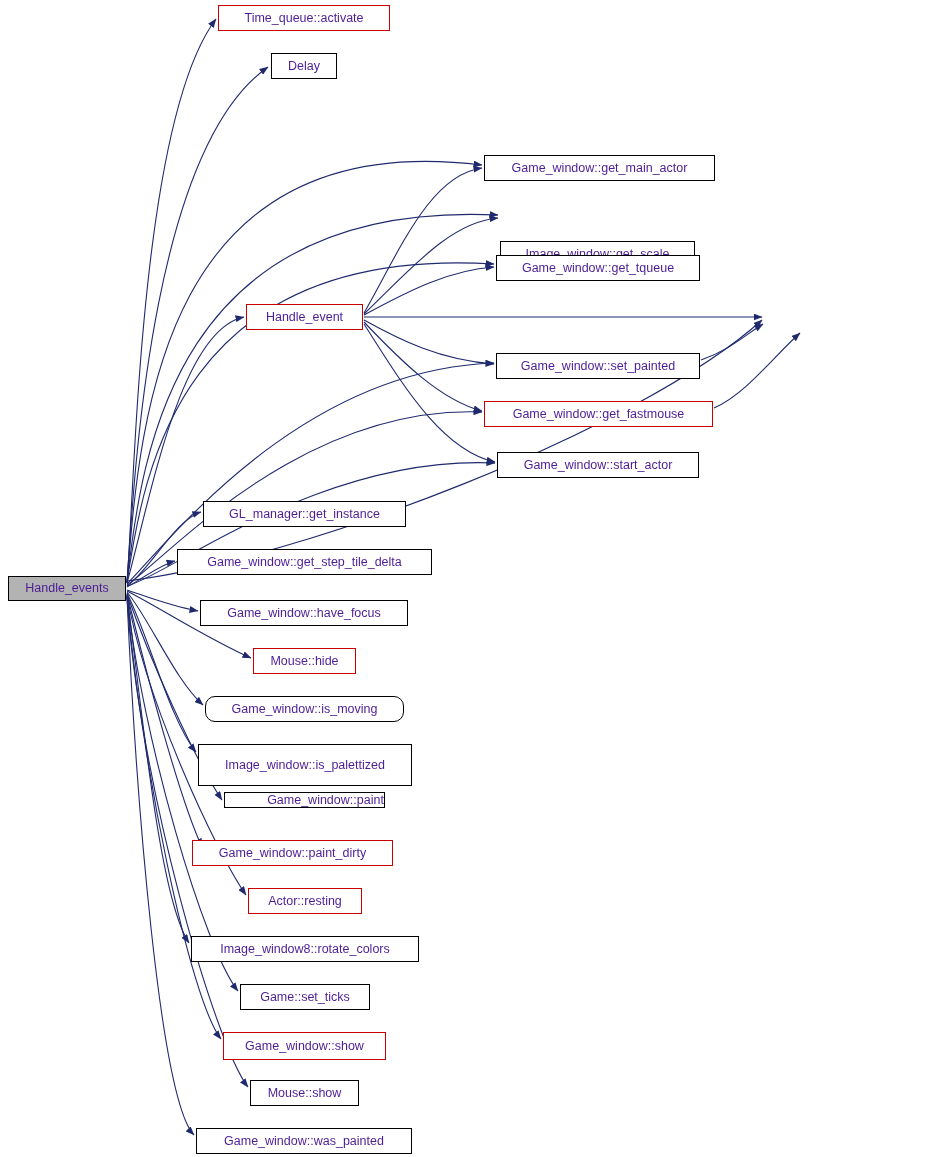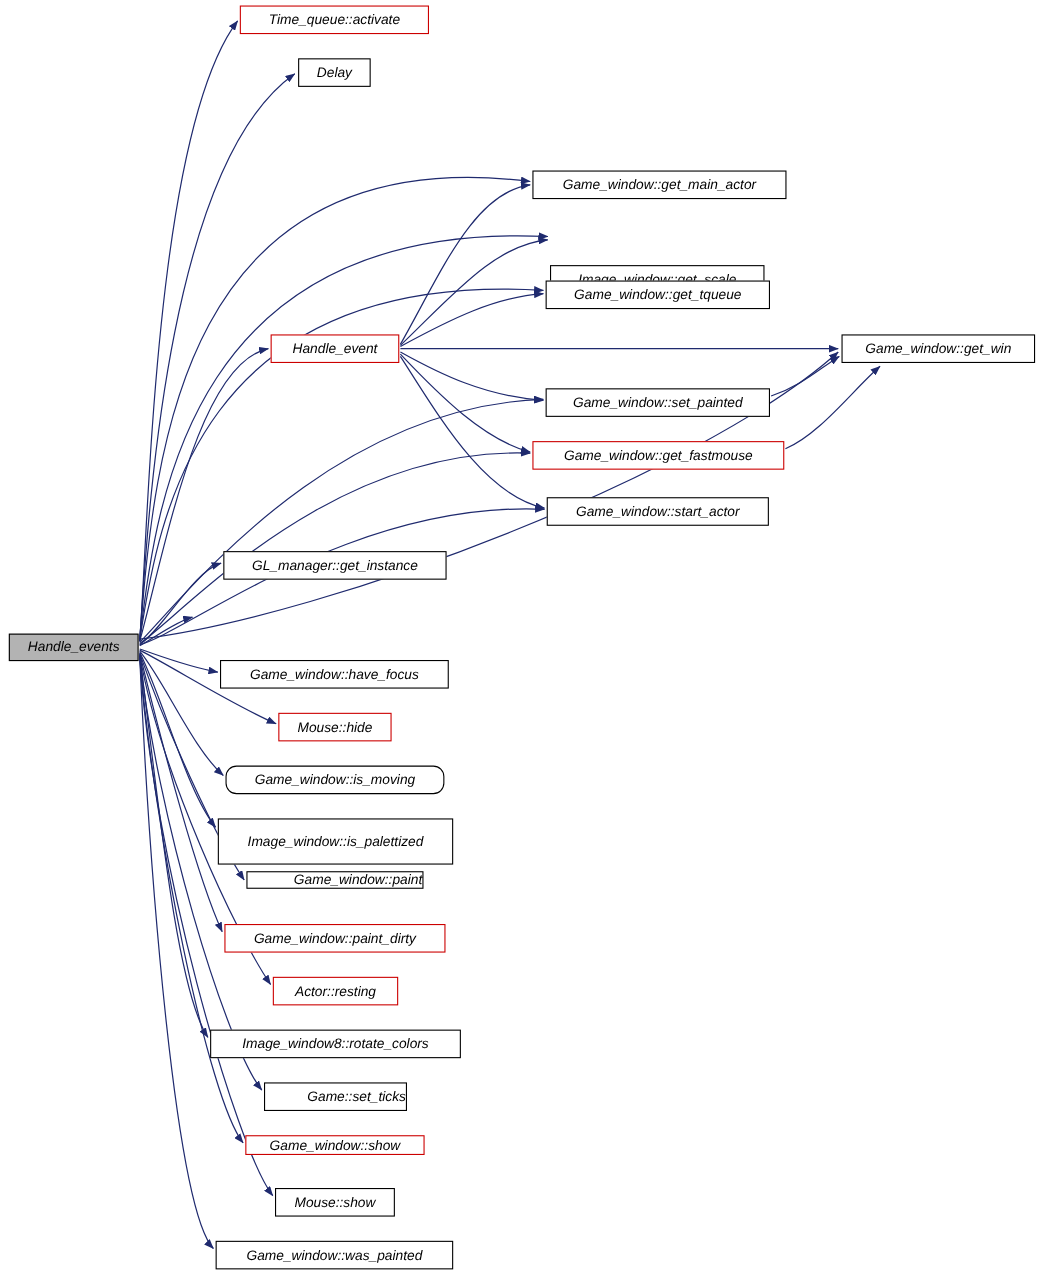--- a/index.html
+++ b/index.html
@@ -25,24 +25,23 @@
   }
   .node {
     position: absolute;
     box-sizing: border-box;
     display: flex;
     align-items: center;
     justify-content: center;
     background: #ffffff;
     border: 1px solid #000000;
     font-size: 12.5px;
-    color: #000000;
+    color: #4c1d95;
     white-space: nowrap;
     line-height: 1;
-    font-style: italic;
   }
   .node.red {
     border-color: #cc0000;
   }
   .node.root {
     background: #b3b3b3;
     border-color: #000000;
   }
 </style>
 </head>
@@ -111,63 +110,63 @@
   </div>
   <div class="node" style="left:500px;top:205px;width:195px;height:26px;margin-top:36px;">
     <span>Image_window::get_scale</span>
   </div>
   <div class="node" style="left:496px;top:255px;width:204px;height:26px;">
     <span>Game_window::get_tqueue</span>
   </div>
   <div class="node red" style="left:246px;top:304px;width:117px;height:26px;">
     <span>Handle_event</span>
   </div>
-  <div class="node" style="left:765px;top:304px;width:176px;height:26px;">
-    <span>Game_window::get_win</span>
-  </div>
   <div class="node" style="left:496px;top:353px;width:204px;height:26px;">
     <span>Game_window::set_painted</span>
   </div>
   <div class="node red" style="left:484px;top:401px;width:229px;height:26px;">
     <span>Game_window::get_fastmouse</span>
   </div>
   <div class="node" style="left:497px;top:452px;width:202px;height:26px;">
     <span>Game_window::start_actor</span>
   </div>
   <div class="node" style="left:203px;top:501px;width:203px;height:26px;">
     <span>GL_manager::get_instance</span>
+  </div>
+  <div class="node" style="left:177px;top:549px;width:255px;height:26px;">
+    <span>Game_window::get_step_tile_delta</span>
   </div>
   <div class="node" style="left:200px;top:600px;width:208px;height:26px;">
     <span>Game_window::have_focus</span>
   </div>
   <div class="node red" style="left:253px;top:648px;width:103px;height:26px;">
     <span>Mouse::hide</span>
   </div>
   <div class="node" style="left:205px;top:696px;width:199px;height:26px;border-radius:10px;">
     <span>Game_window::is_moving</span>
   </div>
   <div class="node" style="left:198px;top:744px;width:214px;height:42px;">
     <span>Image_window::is_palettized</span>
   </div>
   <div class="node" style="left:224px;top:792px;width:161px;height:16px;padding-left:42px;">
     <span>Game_window::paint</span>
   </div>
-  <div class="node red" style="left:204px;top:840px;width:201px;height:26px;">
+  <div class="node red" style="left:192px;top:840px;width:201px;height:26px;">
     <span>Game_window::paint_dirty</span>
   </div>
   <div class="node red" style="left:248px;top:888px;width:114px;height:26px;">
     <span>Actor::resting</span>
   </div>
   <div class="node" style="left:191px;top:936px;width:228px;height:26px;">
     <span>Image_window8::rotate_colors</span>
   </div>
-  <div class="node" style="left:240px;top:984px;width:130px;height:26px;justify-content:flex-end;">
+  <div class="node" style="left:240px;top:984px;width:130px;height:26px;">
     <span>Game::set_ticks</span>
   </div>
-  <div class="node red" style="left:223px;top:1032px;width:163px;height:18px;">
+  <div class="node red" style="left:223px;top:1032px;width:163px;height:28px;">
     <span>Game_window::show</span>
   </div>
   <div class="node" style="left:250px;top:1080px;width:109px;height:26px;">
     <span>Mouse::show</span>
   </div>
   <div class="node" style="left:196px;top:1128px;width:216px;height:26px;">
     <span>Game_window::was_painted</span>
   </div>
 
 </div>

